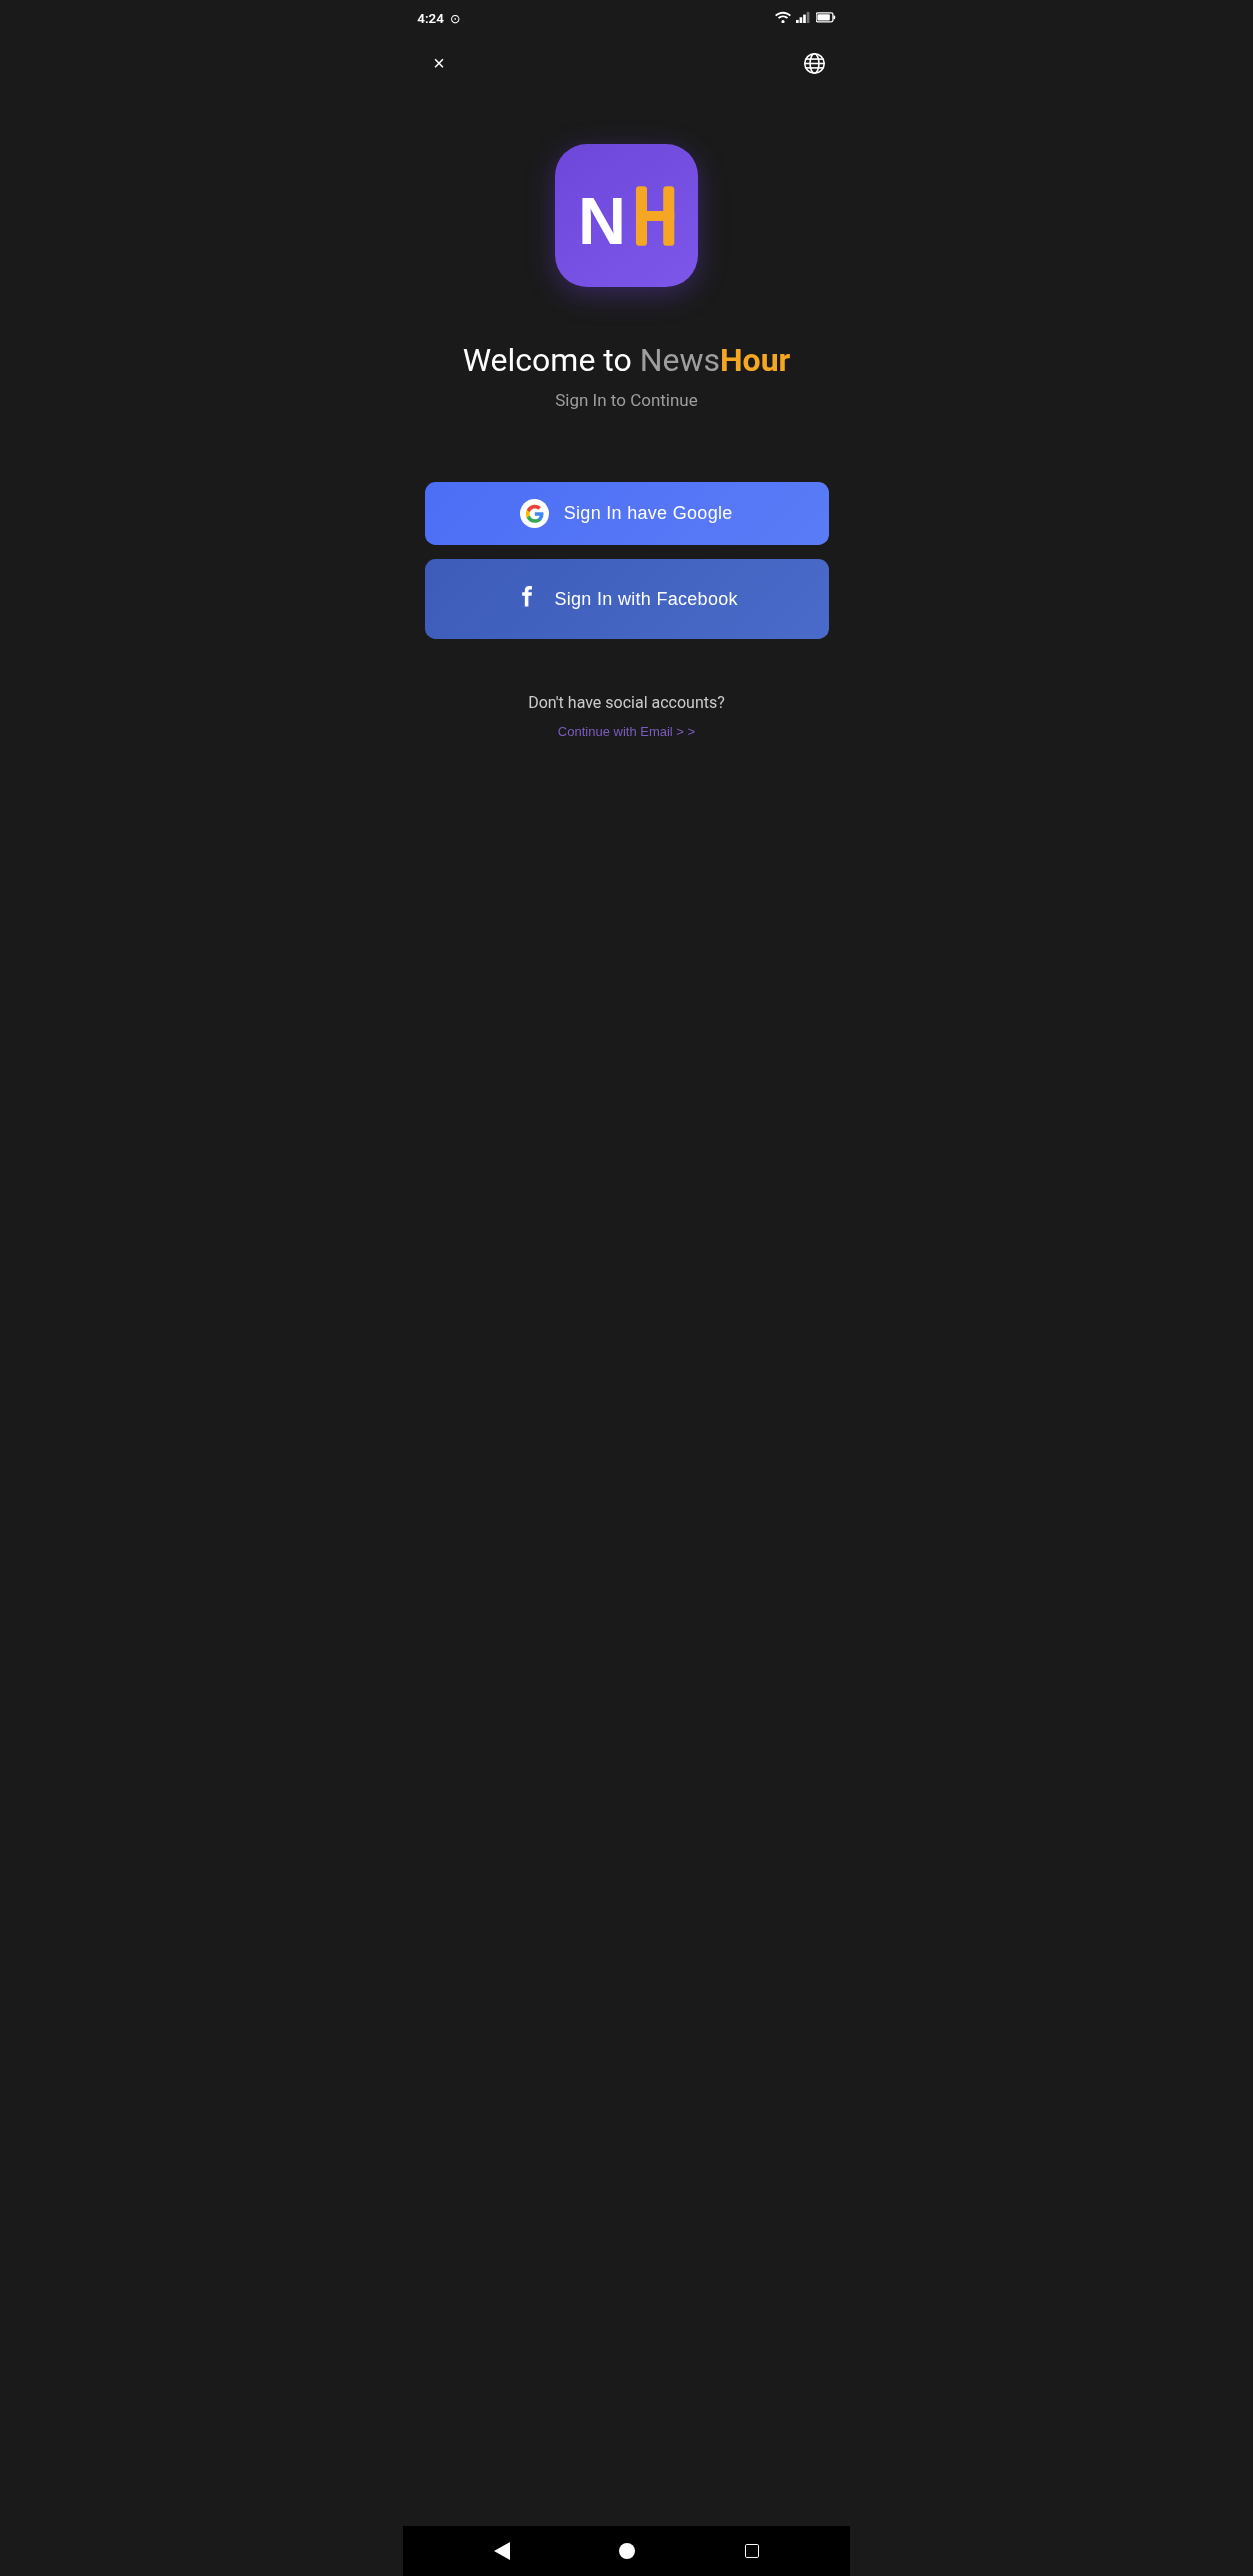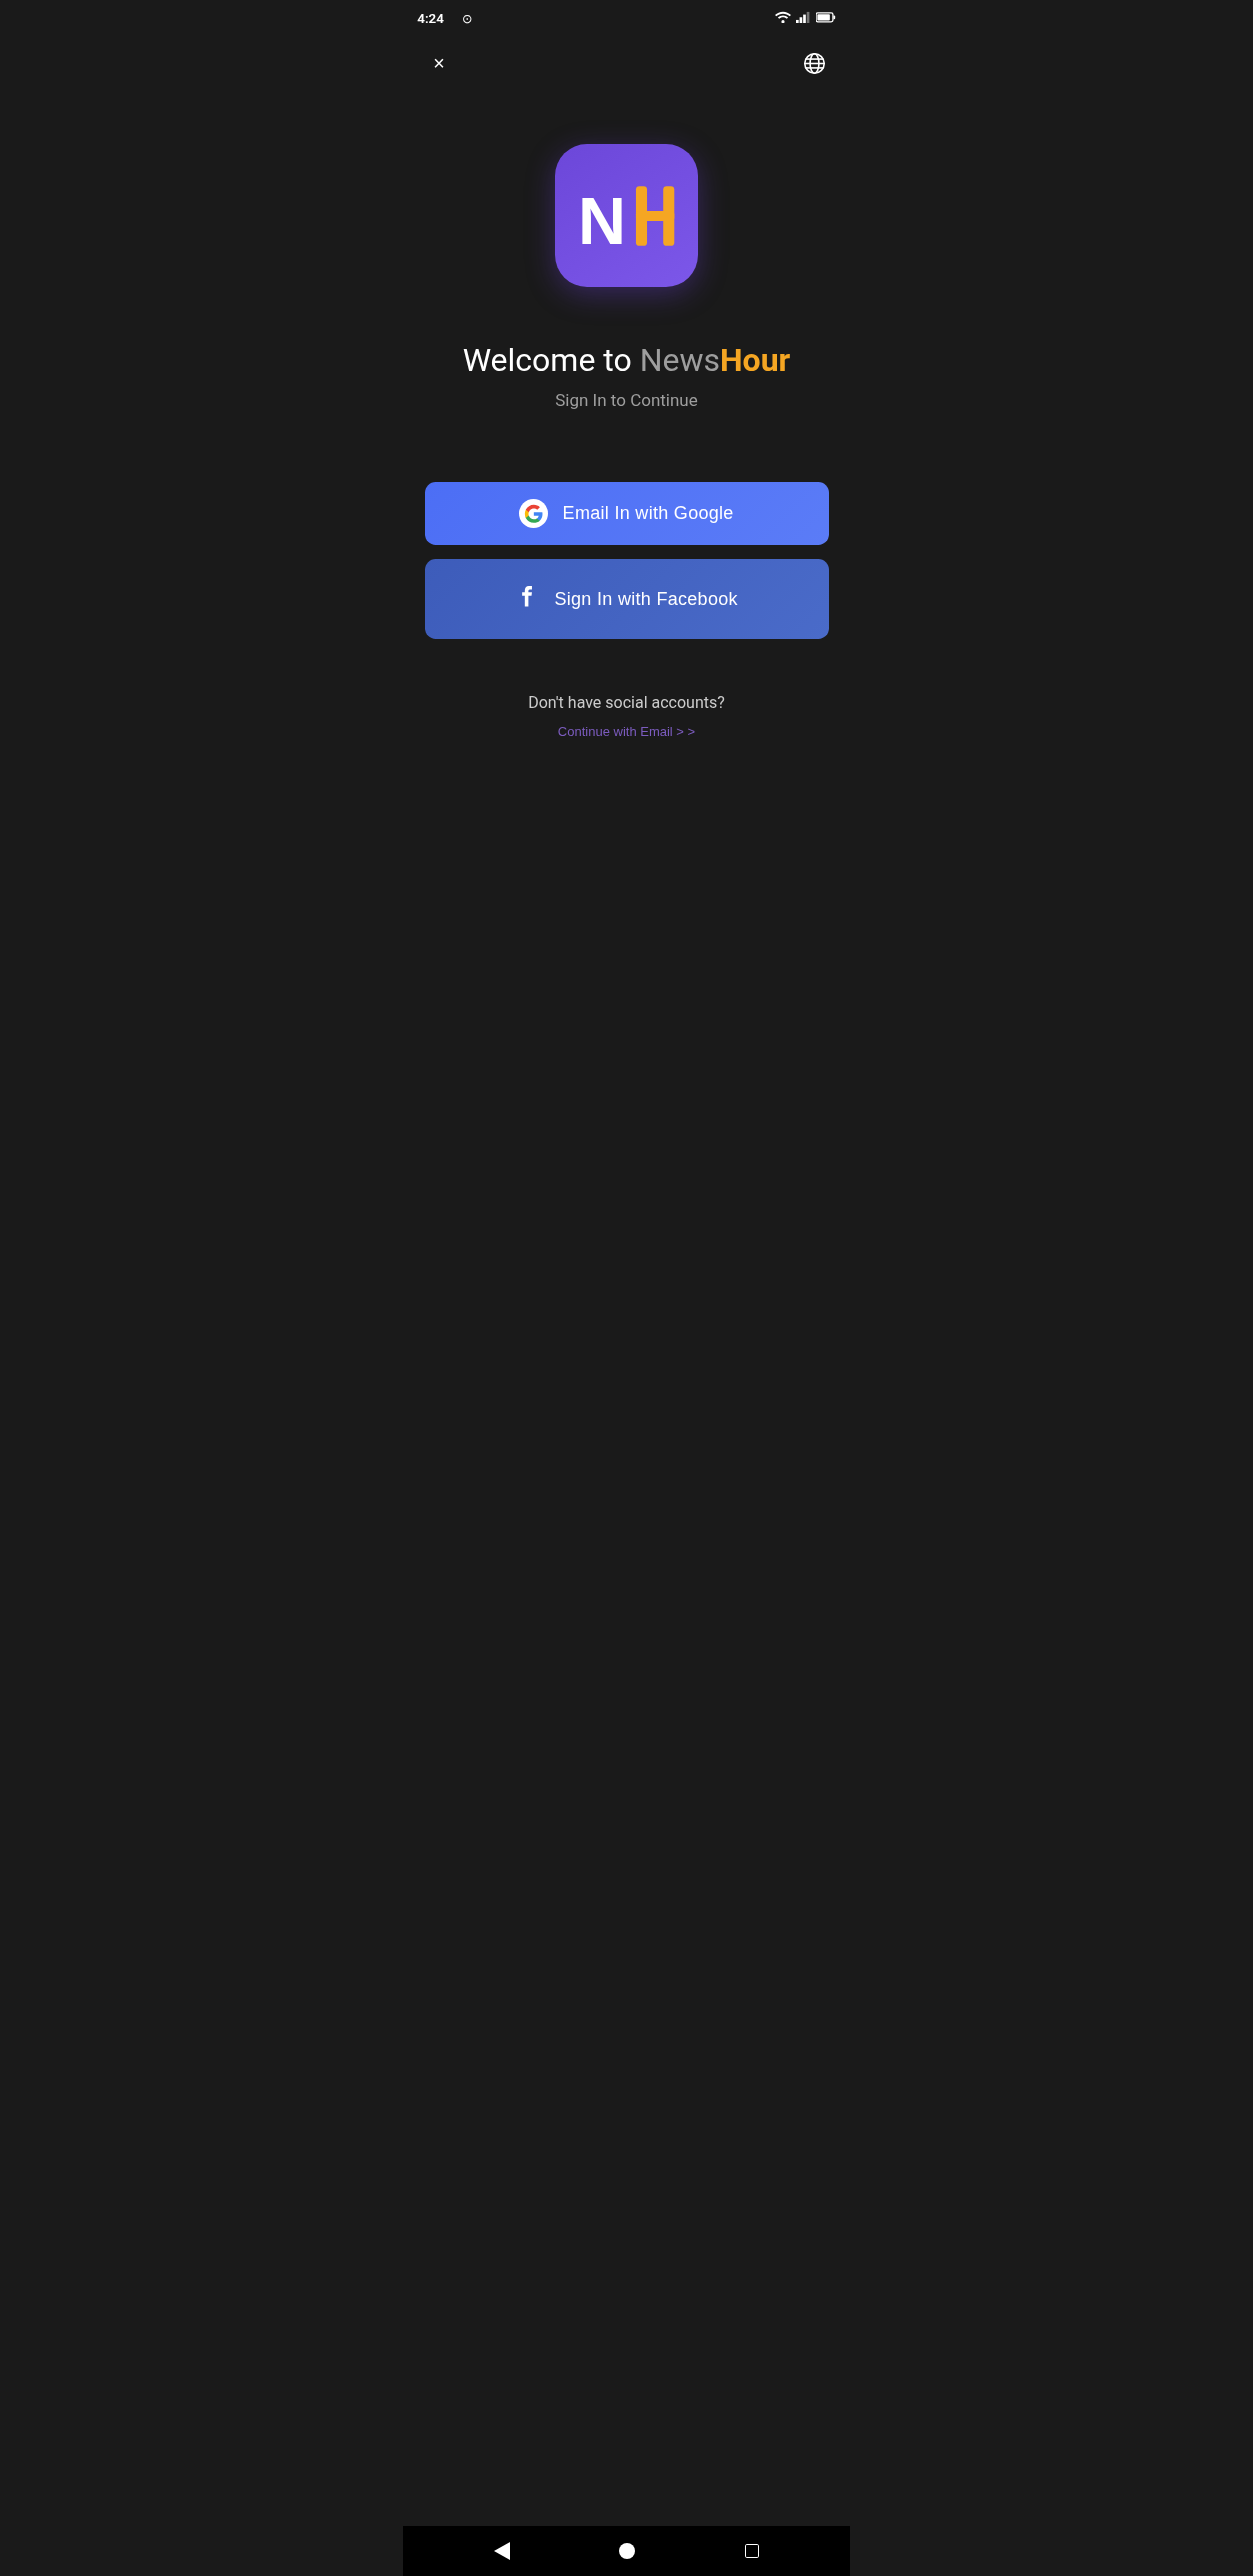--- a/index.html
+++ b/index.html
@@ -26,21 +26,21 @@
       justify-content: space-between;
       align-items: center;
       padding: 7.2px 14.3px;
       height: 36px;
       background-color: #1a1a1a;
     }
 
     .status-left {
       display: flex;
       align-items: center;
-      gap: 18px;
+      gap: 6px;
       justify-content: space-between;
     }
 
     .status-time {
       font-size: 13.4px;
       font-weight: 600;
       color: #ffffff;
     }
 
     .status-icon {
@@ -340,21 +340,21 @@
   <div class="auth-buttons">
     <button class="btn-google">
       <div class="google-icon">
         <svg viewBox="0 0 24 24" xmlns="http://www.w3.org/2000/svg">
           <path d="M22.56 12.25c0-.78-.07-1.53-.2-2.25H12v4.26h5.92c-.26 1.37-1.04 2.53-2.21 3.31v2.77h3.57c2.08-1.92 3.28-4.74 3.28-8.09z" fill="#4285F4"></path>
           <path d="M12 23c2.97 0 5.46-.98 7.28-2.66l-3.57-2.77c-.98.66-2.23 1.06-3.71 1.06-2.86 0-5.29-1.93-6.16-4.53H2.18v2.84C3.99 20.53 7.7 23 12 23z" fill="#34A853"></path>
           <path d="M5.84 14.09c-.22-.66-.35-1.36-.35-2.09s.13-1.43.35-2.09V7.07H2.18C1.43 8.55 1 10.22 1 12s.43 3.45 1.18 4.93l2.85-2.22.81-.62z" fill="#FBBC05"></path>
           <path d="M12 5.38c1.62 0 3.06.56 4.21 1.64l3.15-3.15C17.45 2.09 14.97 1 12 1 7.7 1 3.99 3.47 2.18 7.07l3.66 2.84c.87-2.6 3.3-4.53 6.16-4.53z" fill="#EA4335"></path>
         </svg>
       </div>
-      <span>Email In with Google</span>
+      <span>Sign In have Google</span>
     </button>
 
     <button class="btn-facebook">
       <span class="facebook-icon">
         <svg width="25" height="25" viewBox="0 0 28 28" fill="white" xmlns="http://www.w3.org/2000/svg">
           <path d="M16.5 5H19V1H15.5C12.5 1 11 3 11 6v2H8v4h3v12h4V12h3.5l0.5-4H15V7c0-1.1 0.6-2 1.5-2z"></path>
         </svg>
       </span>
       <span>Sign In with Facebook</span>
     </button>

